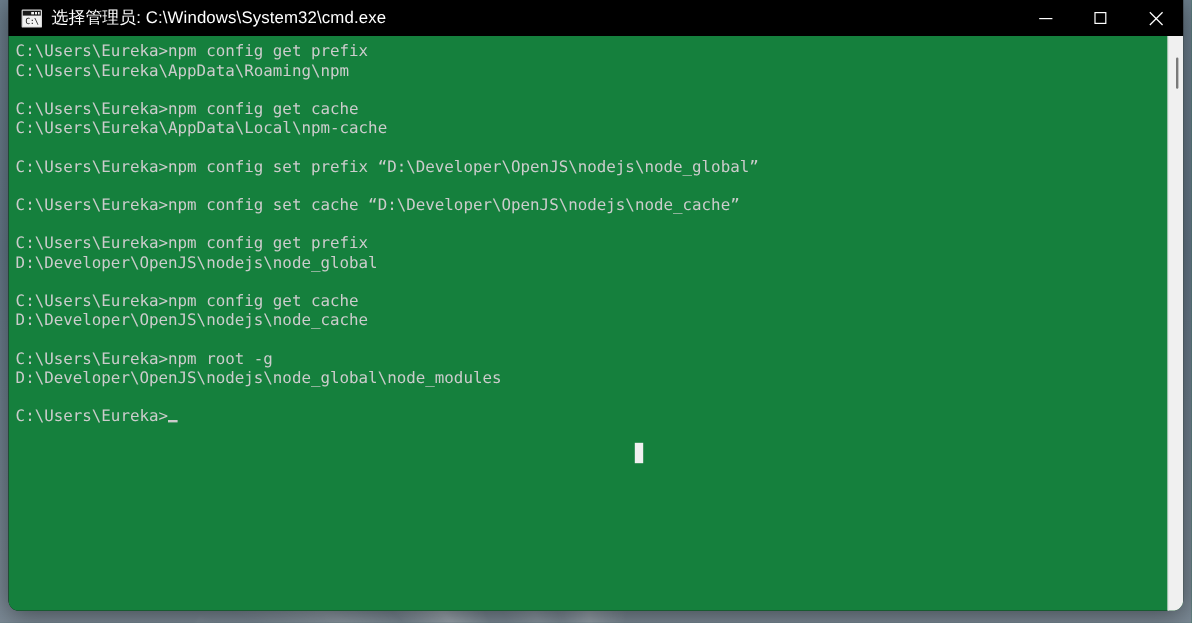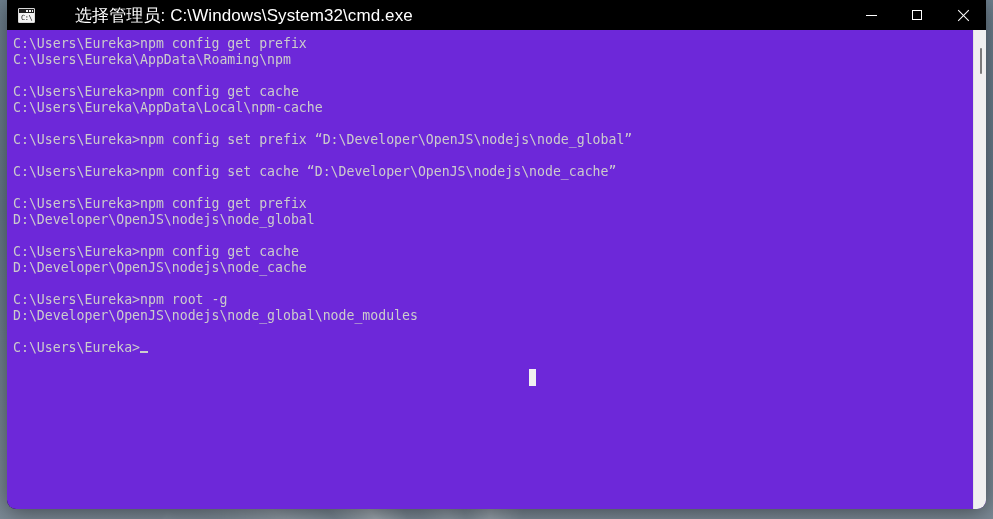--- a/index.html
+++ b/index.html
@@ -143,25 +143,24 @@
     position: absolute;
     left: 2px;
     top: 5px;
     font-family: "DejaVu Sans Mono", monospace;
     font-size: 7px;
     line-height: 8px;
     color: #111;
     letter-spacing: -0.5px;
   }
   #window-title {
-    font-size: 17px;
+    font-size: 14px;
     color: #ffffff;
     letter-spacing: 0.1px;
     white-space: nowrap;
-    margin-left: 32px;
   }
   #window-controls {
     margin-left: auto;
     display: flex;
     height: 30px;
   }
   #window-controls .wc-btn {
     width: 46px;
     height: 30px;
     display: flex;
@@ -199,21 +198,21 @@
     height: 1px;
     background: #ffffff;
   }
   .glyph-close::before { transform: rotate(45deg); }
   .glyph-close::after  { transform: rotate(-45deg); }
 
   
   #console-body {
     position: relative;
     height: 479px;
-    background: #6d28d9;
+    background: #15803d;
     display: flex;
   }
   #console-text {
     flex: 1 1 auto;
     padding: 6px 0 0 6px;
     font-family: "DejaVu Sans Mono", "Liberation Mono", monospace;
     font-size: 13.2px;
     line-height: 16px;
     color: #cccccc;
     white-space: pre;

